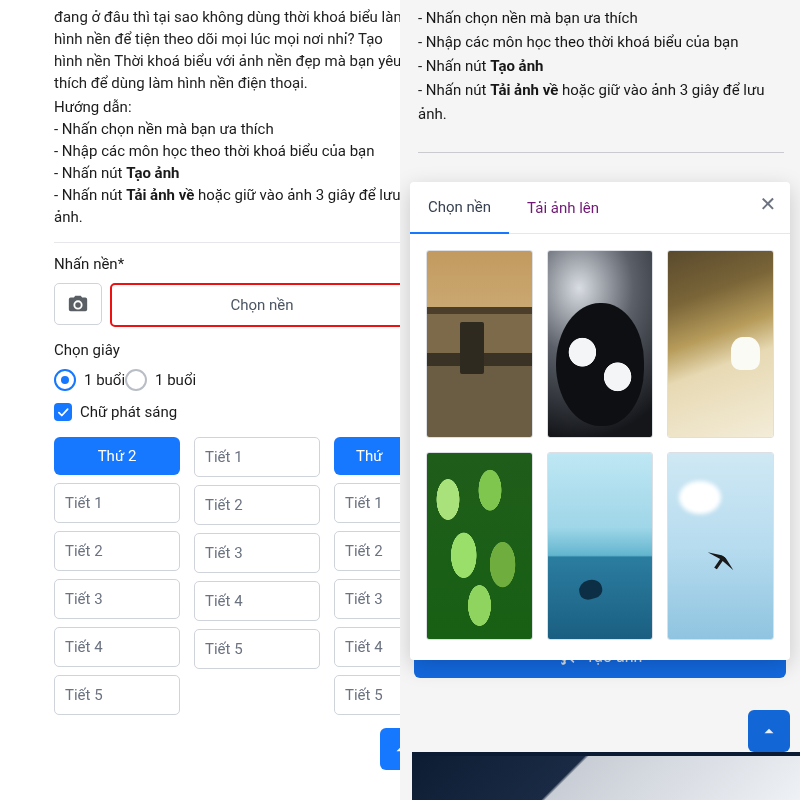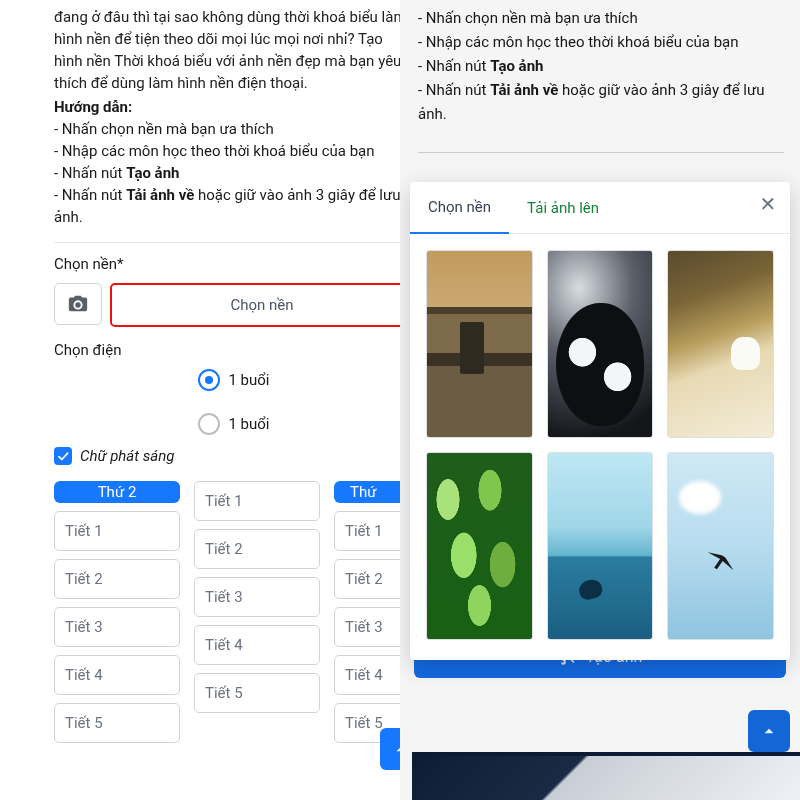--- a/index.html
+++ b/index.html
@@ -2,52 +2,52 @@
 <html><head>
 <meta charset="utf-8">
 <style>
   html,body{margin:0;padding:0;font-family:-apple-system,Roboto,Arial,sans-serif;font-size:14px;color:#1a1a1a;background:#fff;}
   .stage{width:800px;height:800px;position:relative;overflow:hidden;}
   .pane{position:absolute;top:0;bottom:0;width:50%;overflow:hidden;}
   .pane-left{left:0;border-right:5px solid #14532d;margin-left:32px;}
   .pane-right{right:0;}
   .pad{padding:6px 18px 12px 22px;}
   .intro{font-size:15px;line-height:22px;color:#222;}
-  .h-strong{font-weight:700;}
+  .h-strong{font-weight:400;}
   .guide{font-size:15px;line-height:22px;margin-top:2px;}
   .guide b{font-weight:700;}
   .hr{height:1px;background:#e5e7eb;margin:14px 0 12px;}
   .lbl{font-size:15px;margin:6px 0 10px;}
   .bg-row{display:flex;gap:8px;align-items:stretch;}
   .cam-btn{width:46px;height:40px;border:1px solid #d0d4da;border-radius:5px;display:flex;align-items:center;justify-content:center;background:#fff;}
   .cam-btn svg{width:22px;height:22px;fill:#5a5f66;}
   .choose-btn{flex:1;height:40px;border:2px solid #e11;border-radius:5px;display:flex;align-items:center;justify-content:center;font-size:15px;color:#4b5563;background:#fff;}
-  .radio-row{display:flex;gap:22px;align-items:center;margin-top:4px;flex-direction:column;}
+  .radio-row{display:flex;align-items:center;margin-top:4px;}
   .radio,.check{display:flex;align-items:center;gap:8px;font-size:15px;}
   .r-outer{width:18px;height:18px;border-radius:50%;border:2px solid #1677ff;display:inline-flex;align-items:center;justify-content:center;}
   .r-outer.unsel{border-color:#b9bec6;}
   .r-dot{width:8px;height:8px;border-radius:50%;background:#1677ff;}
   .chk{width:18px;height:18px;border-radius:4px;background:#1677ff;display:inline-flex;align-items:center;justify-content:center;}
   .chk svg{width:14px;height:14px;stroke:#fff;stroke-width:3;fill:none;stroke-linecap:round;stroke-linejoin:round;}
   .sched{display:flex;gap:14px;margin-top:16px;}
   .col{flex:1;min-width:0;display:flex;flex-direction:column;gap:8px;}
   .col.cut{flex:0 0 80px;}
-  .day{height:22px;border-radius:6px;background:#1677ff;color:#fff;font-size:15px;display:flex;align-items:center;justify-content:center;}
+  .day{height:38px;border-radius:6px;background:#1677ff;color:#fff;font-size:15px;display:flex;align-items:center;justify-content:center;}
   .cell{height:38px;border:1px solid #cfd4da;border-radius:5px;display:flex;align-items:center;padding:0 10px;color:#6b7280;font-size:15px;background:#fff;}
   .fab{position:absolute;right:10px;bottom:30px;width:42px;height:42px;border-radius:6px;background:#1677ff;display:flex;align-items:center;justify-content:center;}
   .fab svg{width:18px;height:18px;fill:#fff;}
   
   .dim{position:absolute;inset:0;background:#f5f5f5;}
   .dim-content{filter:brightness(.88);}
   .r-pad{padding:6px 16px 0 18px;font-size:15px;line-height:24px;}
   .modal{position:absolute;left:10px;right:10px;top:182px;background:#fff;border-radius:4px;box-shadow:0 6px 22px rgba(0,0,0,.18);padding:0 0 14px;}
   .tabs{display:flex;align-items:center;border-bottom:1px solid #e5e7eb;position:relative;}
   .tab{padding:16px 18px;font-size:15px;color:#6b7280;}
   .tab.active{color:#374151;border-bottom:2px solid #1677ff;margin-bottom:-1px;}
-  .tab.link{color:#15803d;}
+  .tab.link{color:#701a75;}
   .close{position:absolute;right:8px;top:8px;width:28px;height:28px;color:#6b7280;font-size:20px;display:flex;align-items:center;justify-content:center;}
   .grid{display:grid;grid-template-columns:repeat(3,1fr);gap:14px;padding:16px 16px 6px;}
   .thumb{aspect-ratio:9/16;border:1px solid #dcdfe4;border-radius:3px;overflow:hidden;}
   .thumb-inner{width:100%;height:100%;}
   .gen-btn{margin:26px 14px 0;height:44px;border-radius:6px;background:#1677ff;color:#fff;font-size:16px;display:flex;align-items:center;justify-content:center;gap:10px;}
   .gen-btn svg{width:18px;height:18px;fill:#fff;}
   .fab2{position:absolute;right:10px;bottom:48px;width:42px;height:42px;border-radius:6px;background:#1366d6;display:flex;align-items:center;justify-content:center;}
   .fab2 svg{width:18px;height:18px;fill:#e6f0ff;}
   .ad-strip{position:absolute;left:12px;right:0;bottom:0;height:44px;background:linear-gradient(135deg,#0c1d33 0%,#1a2a44 40%,#c9ced6 41%,#eef1f5 100%);border-top:4px solid #0a1b33;}
   
@@ -83,43 +83,43 @@
     <div class="pad">
       <div class="intro">đang ở đâu thì tại sao không dùng thời khoá biểu làm hình nền để tiện theo dõi mọi lúc mọi nơi nhỉ? Tạo hình nền Thời khoá biểu với ảnh nền đẹp mà bạn yêu thích để dùng làm hình nền điện thoại.</div>
       <div class="guide">
         <div class="h-strong">Hướng dẫn:</div>
         <div>- Nhấn chọn nền mà bạn ưa thích</div>
         <div>- Nhập các môn học theo thời khoá biểu của bạn</div>
         <div><span>- Nhấn nút </span><b>Tạo ảnh</b></div>
         <div><span>- Nhấn nút </span><b>Tải ảnh về</b><span> hoặc giữ vào ảnh 3 giây để lưu ảnh.</span></div>
       </div>
       <div class="hr"></div>
-      <div class="lbl">Chọn nền*</div>
+      <div class="lbl">Nhấn nền*</div>
       <div class="bg-row">
         <div class="cam-btn">
           <svg viewBox="0 0 24 24">
               <path d="M9 3l-1.5 2H4a2 2 0 0 0-2 2v11a2 2 0 0 0 2 2h16a2 2 0 0 0 2-2V7a2 2 0 0 0-2-2h-3.5L15 3H9zm3 5a5 5 0 1 1 0 10 5 5 0 0 1 0-10zm0 2a3 3 0 1 0 0 6 3 3 0 0 0 0-6z"></path>
             </svg>
         </div>
         <div class="choose-btn">Chọn nền</div>
       </div>
-      <div class="lbl" style="margin-top:14px;">Chọn điện</div>
+      <div class="lbl" style="margin-top:14px;">Chọn giây</div>
       <div class="radio-row">
         <label class="radio">
           <span class="r-outer">
               <span class="r-dot"></span>
             </span>
           <span>1 buổi</span>
         </label>
         <label class="radio">
           <span class="r-outer unsel"></span>
           <span>1 buổi</span>
         </label>
       </div>
-      <div class="check" style="margin-top:12px;font-style:italic;">
+      <div class="check" style="margin-top:12px;">
         <span class="chk">
             <svg viewBox="0 0 24 24">
               <polyline points="5 13 10 18 20 7"></polyline>
             </svg>
           </span>
         <span>Chữ phát sáng</span>
       </div>
 
       <div class="sched">
         <div class="col">
@@ -131,21 +131,21 @@
           <div class="cell">Tiết 5</div>
         </div>
         <div class="col">
           <div class="cell">Tiết 1</div>
           <div class="cell">Tiết 2</div>
           <div class="cell">Tiết 3</div>
           <div class="cell">Tiết 4</div>
           <div class="cell">Tiết 5</div>
         </div>
         <div class="col cut cutoff">
-          <div class="day" style="justify-content:flex-start;padding-left:16px;">Thứ </div>
+          <div class="day" style="justify-content:flex-start;padding-left:22px;">Thứ </div>
           <div class="cell">Tiết 1</div>
           <div class="cell">Tiết 2</div>
           <div class="cell">Tiết 3</div>
           <div class="cell">Tiết 4</div>
           <div class="cell">Tiết 5</div>
         </div>
       </div>
     </div>
     <div class="fab">
       <svg viewBox="0 0 24 24">

